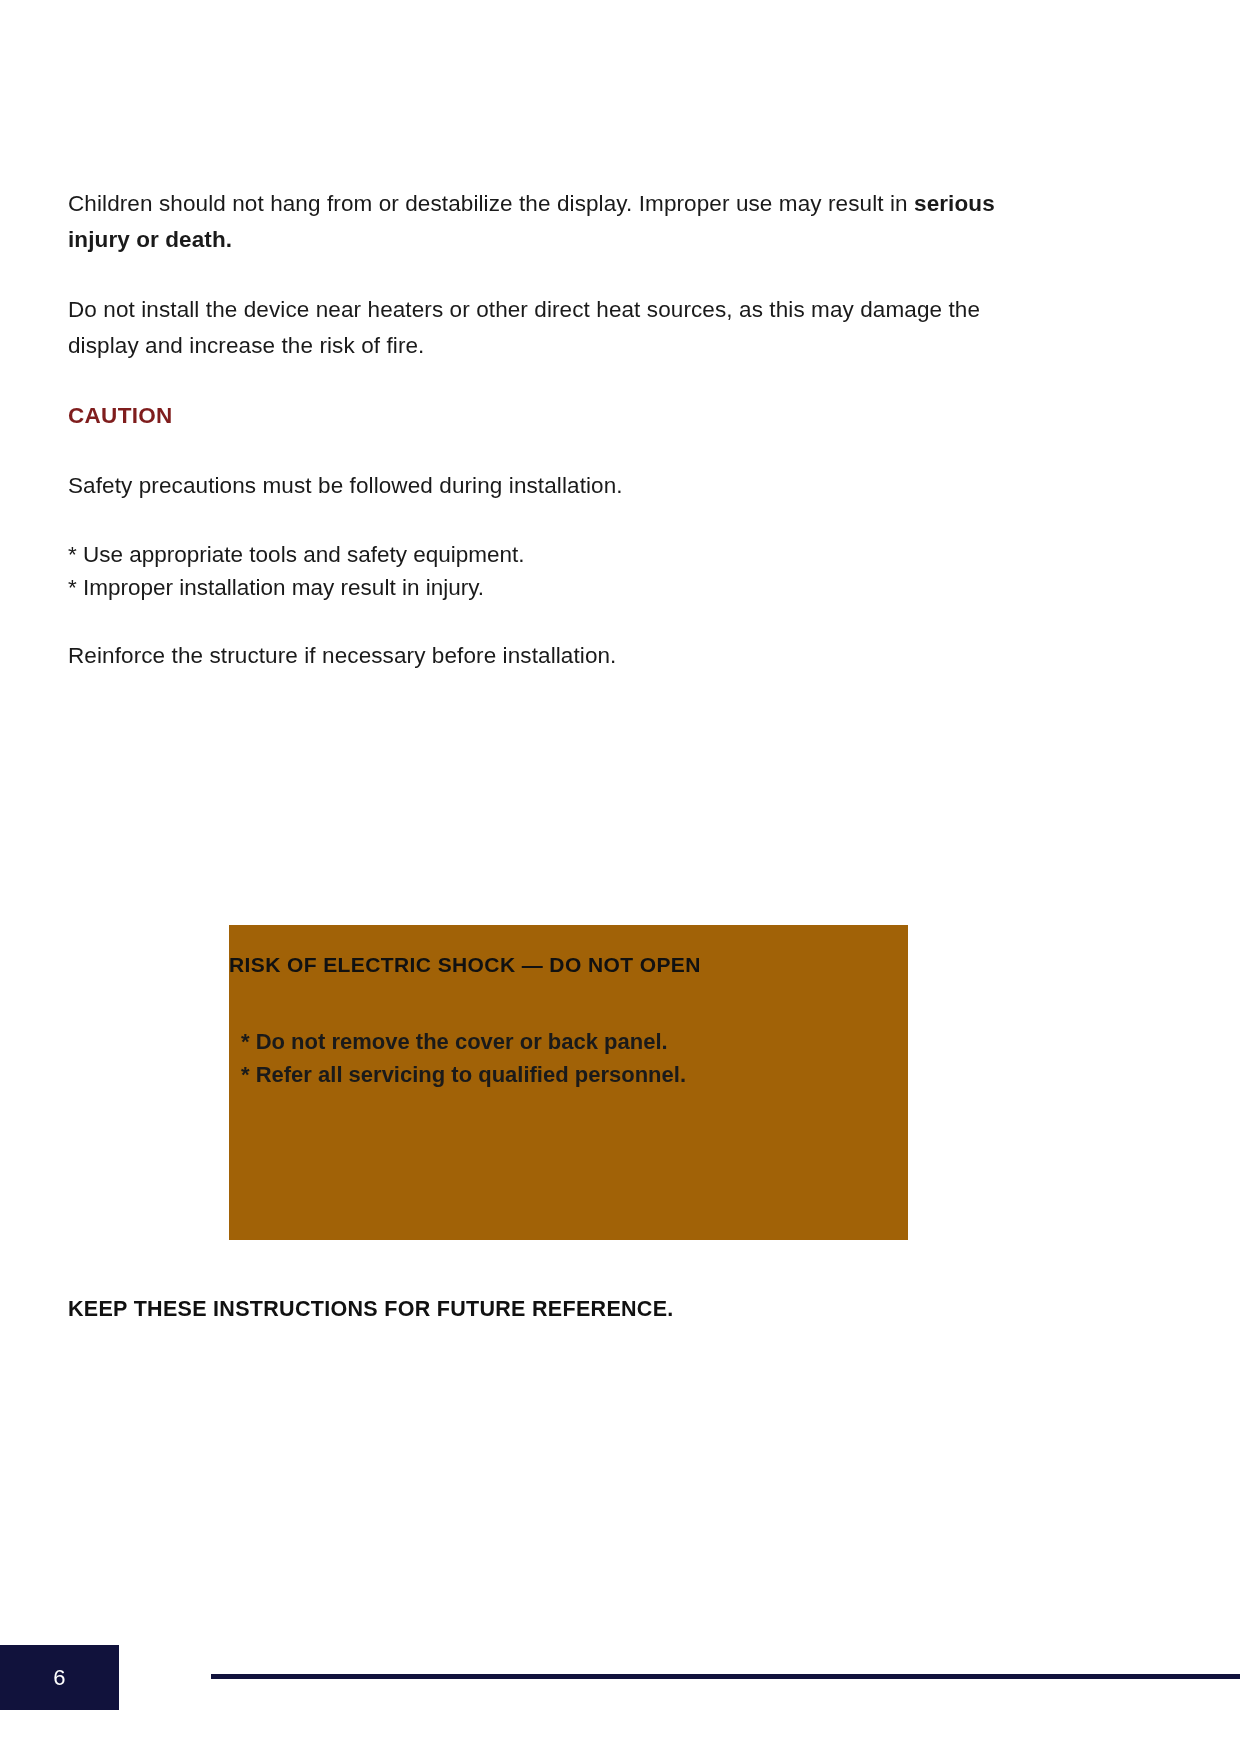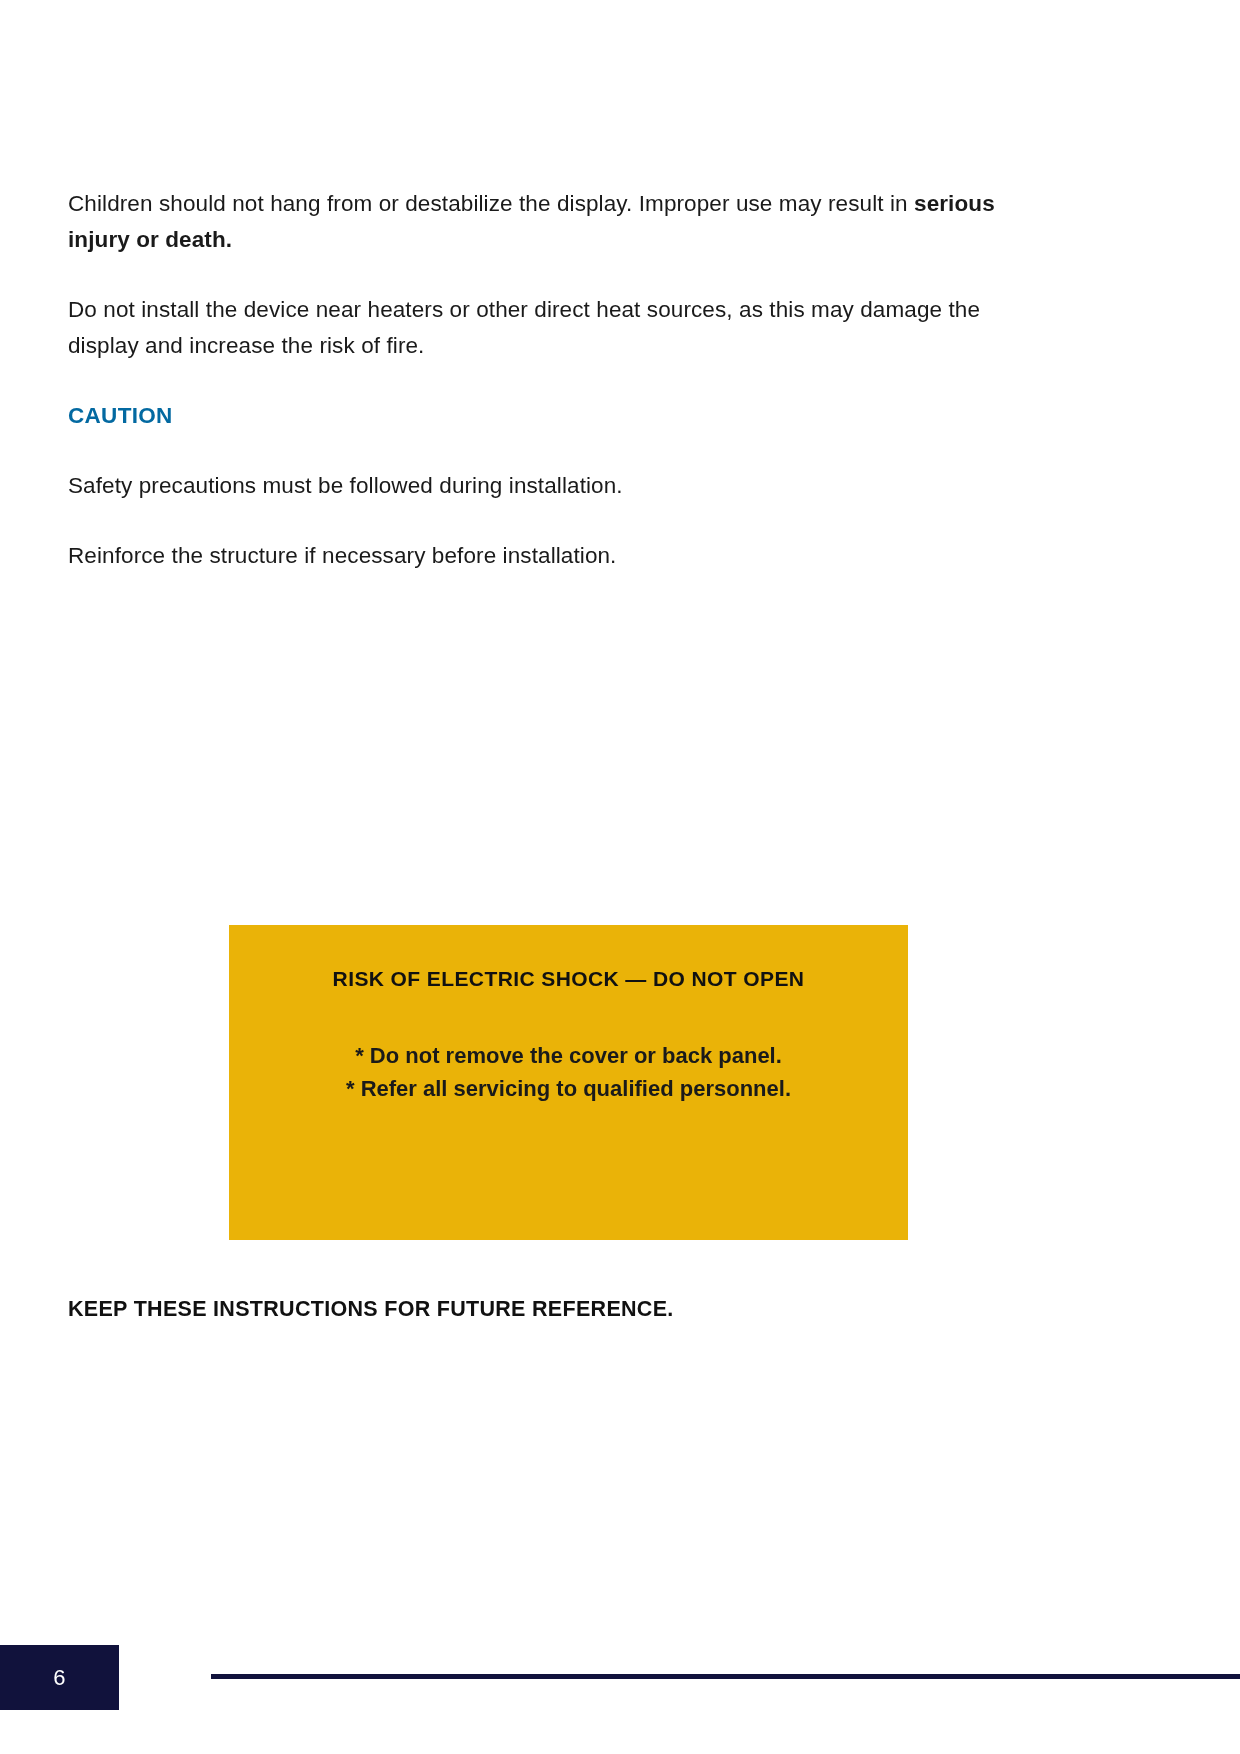--- a/index.html
+++ b/index.html
@@ -33,41 +33,40 @@
   p.body-text b,
   .bold {
     font-weight: 700;
   }
   .heading {
     margin: 0 0 34px 0;
     font-size: 22.5px;
     line-height: 36px;
     font-weight: 700;
     letter-spacing: 0.3px;
-    color: #0369a1;
+    color: #7f1d1d;
   }
   .bullets {
     margin: 0 0 34px 0;
   }
   .bullets .bullet-line {
     font-size: 22.5px;
     line-height: 33px;
     color: #1a1a1a;
   }
   
   .warning-box {
     position: absolute;
     left: 229px;
     top: 925px;
     width: 679px;
     height: 315px;
-    background: #eab308;
+    background: #a16207;
     box-sizing: border-box;
-    padding-top: 28px;
-    text-align: center;
+    padding-top: 14px;
   }
   .warning-title {
     font-size: 21px;
     font-weight: 700;
     letter-spacing: 0.4px;
     color: #111111;
     line-height: 32px;
     margin: 0;
     padding-top: 10px;
   }
@@ -136,20 +135,24 @@
   <div class="content">
 
     <p class="body-text"><span>Children should not hang from or destabilize the display. Improper use may result in </span><b>serious injury or death.</b></p>
 
     <p class="body-text">Do not install the device near heaters or other direct heat sources, as this may damage the display and increase the risk of fire.</p>
 
     <div class="heading">CAUTION</div>
 
     <p class="body-text">Safety precautions must be followed during installation.</p>
 
+    <div class="bullets">
+      <div class="bullet-line">* Use appropriate tools and safety equipment.</div>
+      <div class="bullet-line">* Improper installation may result in injury.</div>
+    </div>
 
 
     <p class="body-text">Reinforce the structure if necessary before installation.</p>
 
   </div>
 
   <div class="warning-box">
     <div class="warning-title">RISK OF ELECTRIC SHOCK — DO NOT OPEN</div>
     <div class="warning-list">
       <div class="w-line">* Do not remove the cover or back panel.</div>

